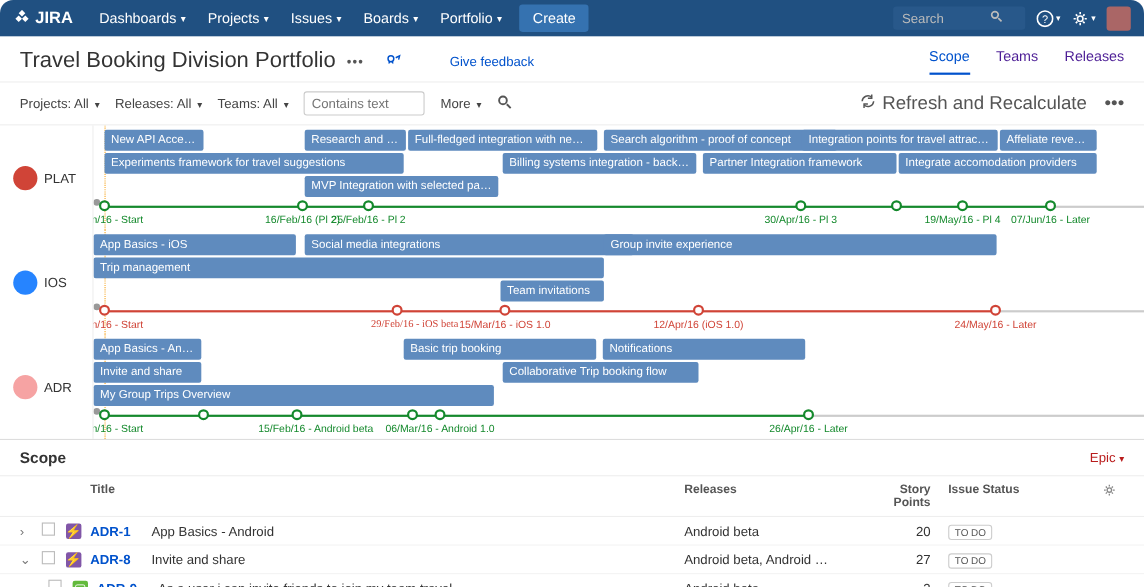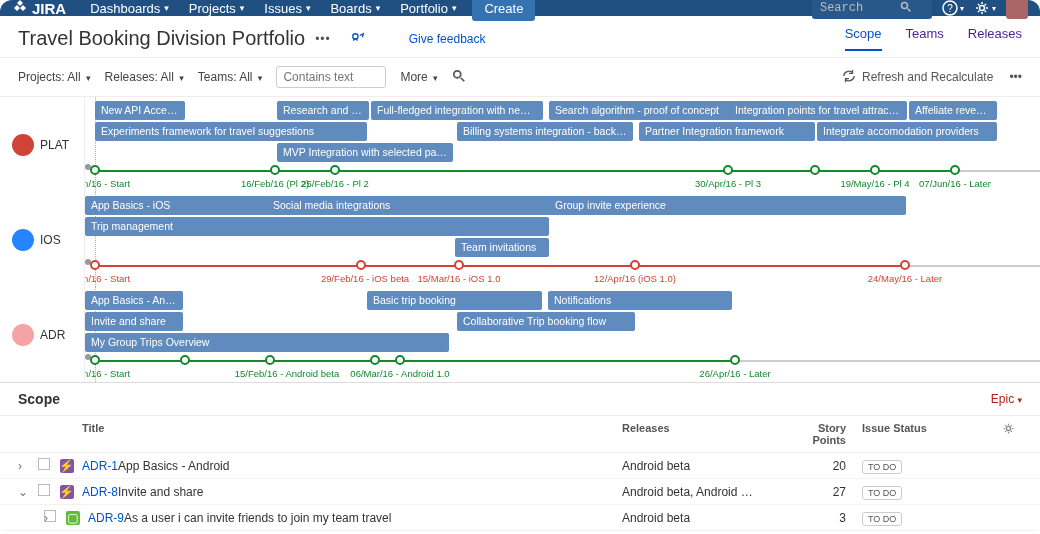--- a/index.html
+++ b/index.html
@@ -1,48 +1,48 @@
 <!DOCTYPE html>
 <html><head>
 <meta charset="utf-8">
 <style>
 * { margin: 0; padding: 0; box-sizing: border-box; }
 body { font-family: -apple-system, Arial, sans-serif; font-size: 12px; color: #333; background: #fff; width: 1040px; height: 534px; overflow: hidden; border-radius: 12px; }
 
 
-.top-nav { background: #205081; height: 16px; display: flex; align-items: center; padding: 0 12px; color: #fff; }
+.top-nav { background: #205081; height: 33px; display: flex; align-items: center; padding: 0 12px; color: #fff; }
 .logo { display: flex; align-items: center; font-weight: bold; font-size: 15px; margin-right: 14px; }
 .logo svg { margin-right: 4px; }
 .nav-items { display: flex; align-items: center; flex: 1; }
 .nav-item { padding: 6px 10px; font-size: 13px; cursor: pointer; display: flex; align-items: center; }
 .nav-item .caret { margin-left: 4px; font-size: 9px; }
 .create-btn { background: #3572b0; padding: 5px 12px; border-radius: 3px; margin-left: 6px; font-size: 13px; }
 .nav-right { display: flex; align-items: center; gap: 10px; }
 .search-box { background: #28588a; border-radius: 3px; padding: 3px 8px; display: flex; align-items: center; width: 120px; }
-.search-box input { background: transparent; border: none; color: #ccc; font-size: 12px; width: 80px; outline: none; font-family: Liberation Mono, monospace; }
+.search-box input { background: transparent; border: none; color: #ccc; font-size: 12px; width: 80px; outline: none; }
 .search-box input::placeholder { color: #bbb; }
 .nav-icon { cursor: pointer; color: #fff; font-size: 15px; display:flex; align-items:center; }
 .avatar { width: 22px; height: 22px; border-radius: 3px; background: #a66; }
 
 
 .page-header { display: flex; align-items: center; padding: 10px 18px 6px; border-bottom: 1px solid #eee; }
 .page-title { font-size: 20px; color: #333; }
 .more-btn { margin-left: 10px; color: #555; cursor: pointer; letter-spacing:1px; }
 .feedback { margin-left: 20px; color: #0052cc; font-size: 12px; display: flex; align-items: center; gap: 40px; }
 .feedback svg { margin-right: 4px; }
 .tabs { margin-left: auto; display: flex; gap: 24px; }
 .tab { font-size: 13px; color: #4c1d95; padding-bottom: 8px; cursor: pointer; }
 .tab.active { color: #0052cc; border-bottom: 2px solid #0052cc; font-weight: 500; }
 
 
 .filters { display: flex; align-items: center; padding: 8px 18px; border-bottom: 1px solid #eee; gap:14px; }
 .filter { color: #444; font-size: 12px; cursor: pointer; }
 .filter .caret { font-size: 9px; margin-left: 2px; }
 .filter-input { border: 1px solid #ccc; border-radius: 3px; padding: 3px 6px; font-size: 12px; width: 110px; }
-.refresh { margin-left: auto; display: flex; align-items:center; gap:6px; color:#555; font-size:12px;}
+.refresh { margin-left: auto; display: flex; align-items:center; gap:6px; color:#555; font-size:17px;}
 .icon-btn { cursor:pointer; color:#555; }
 
 
 .timeline { display:flex; }
 .track-labels { width: 85px; flex: none; border-right: 1px solid #eee; }
 .track-label { display:flex; align-items:center; gap:6px; padding-left: 12px; font-size: 12px; font-weight: 500; color:#333; }
 .track-avatar { width: 22px; height: 22px; border-radius:50%; }
 .tracks { flex:1; position:relative; overflow:hidden; }
 .track { position:relative; }
 .bars-row { position:relative; height: 20px; margin-bottom: 1px; }
@@ -65,21 +65,21 @@
 .scope-section { border-top: 1px solid #ddd; }
 .scope-header { display:flex; align-items:center; padding:8px 18px; }
 .scope-title { font-size:14px; font-weight:600; }
 .epic-dd { margin-left:auto; font-size:12px; color:#b91c1c; cursor:pointer;}
 .grid-head { display:flex; padding:6px 18px; border-top:1px solid #eee; border-bottom:1px solid #eee; font-size:11px; font-weight:600; color:#555;}
 .c-expand{width:20px;} .c-check{width:22px;} .c-icon{width:22px;} .c-title{flex:1;} .c-rel{width:160px;} .c-sp{width:80px; text-align:right; padding-right:16px;} .c-status{width:140px;} .c-gear{width:20px;}
 .grid-row{ display:flex; align-items:center; padding:5px 18px; border-bottom:1px solid #f3f3f3; font-size:12px;}
 .issue-icon{width:14px;height:14px;border-radius:2px;display:inline-flex;align-items:center;justify-content:center;}
 .issue-epic{background:#8156a7;color:#fff;}
 .issue-story{background:#63ba3c;color:#fff;}
-.key-link{color:#0052cc;margin-right:0;}
+.key-link{color:#0052cc;margin-right:19px;font-weight:bold;}
 .lozenge{border:1px solid #ccc;border-radius:3px;font-size:9px;padding:1px 5px;color:#555;}
 .checkbox{width:12px;height:12px;border:1px solid #bbb;display:inline-block;}
 .expand-caret{color:#777;cursor:pointer;}
 .child{padding-left:26px;}
 </style>
 </head>
 <body>
 
 <div class="top-nav">
   <div class="logo">
@@ -213,37 +213,37 @@
           <span class="marker marker-green" style="left: 790px;"></span>
           <span class="axis-label green" style="left: 790px;">19/May/16 - Pl 4</span>
           <span class="marker marker-green" style="left: 870px;"></span>
           <span class="axis-label green" style="left: 870px;">07/Jun/16 - Later</span>
         </div>
       </div>
       <div class="track" style="height: 95px; padding-top: 4px;">
         <div class="dotted"></div>
         <div class="bars-row">
           <div class="bar" style="left: 0px; width: 184px;">App Basics - iOS</div>
-          <div class="bar" style="left: 182px; width: 299px;">Social media integrations</div>
+          <div class="bar" style="left: 192px; width: 299px;">Social media integrations</div>
           <div class="bar" style="left: 464px; width: 357px;">Group invite experience</div>
         </div>
         <div class="bars-row">
           <div class="bar" style="left: 0px; width: 464px;">Trip management</div>
         </div>
         <div class="bars-row">
           <div class="bar" style="left: 370px; width: 94px;">Team invitations</div>
         </div>
         <div class="axis">
           <span class="axis-start"></span>
           <div class="axis-line axis-red" style="left: 6px; width: 814px;"></div>
           <div class="axis-line axis-gray" style="left: 820px; right: 0px;"></div>
           <span class="marker marker-red" style="left: 10px;"></span>
           <span class="axis-label red" style="left: 10px;">19/Jan/16 - Start</span>
           <span class="marker marker-red" style="left: 276px;"></span>
-          <span class="axis-label red" style="left: 280px;">29/Feb/16 - iOS beta</span>
+          <span class="axis-label red" style="left: 292px; font-family: Liberation Serif, serif;">29/Feb/16 - iOS beta</span>
           <span class="marker marker-red" style="left: 374px;"></span>
           <span class="axis-label red" style="left: 374px;">15/Mar/16 - iOS 1.0</span>
           <span class="marker marker-red" style="left: 550px;"></span>
           <span class="axis-label red" style="left: 550px;">12/Apr/16 (iOS 1.0)</span>
           <span class="marker marker-red" style="left: 820px;"></span>
           <span class="axis-label red" style="left: 820px;">24/May/16 - Later</span>
         </div>
       </div>
       <div class="track" style="height: 95px; padding-top: 4px;">
         <div class="dotted"></div>

